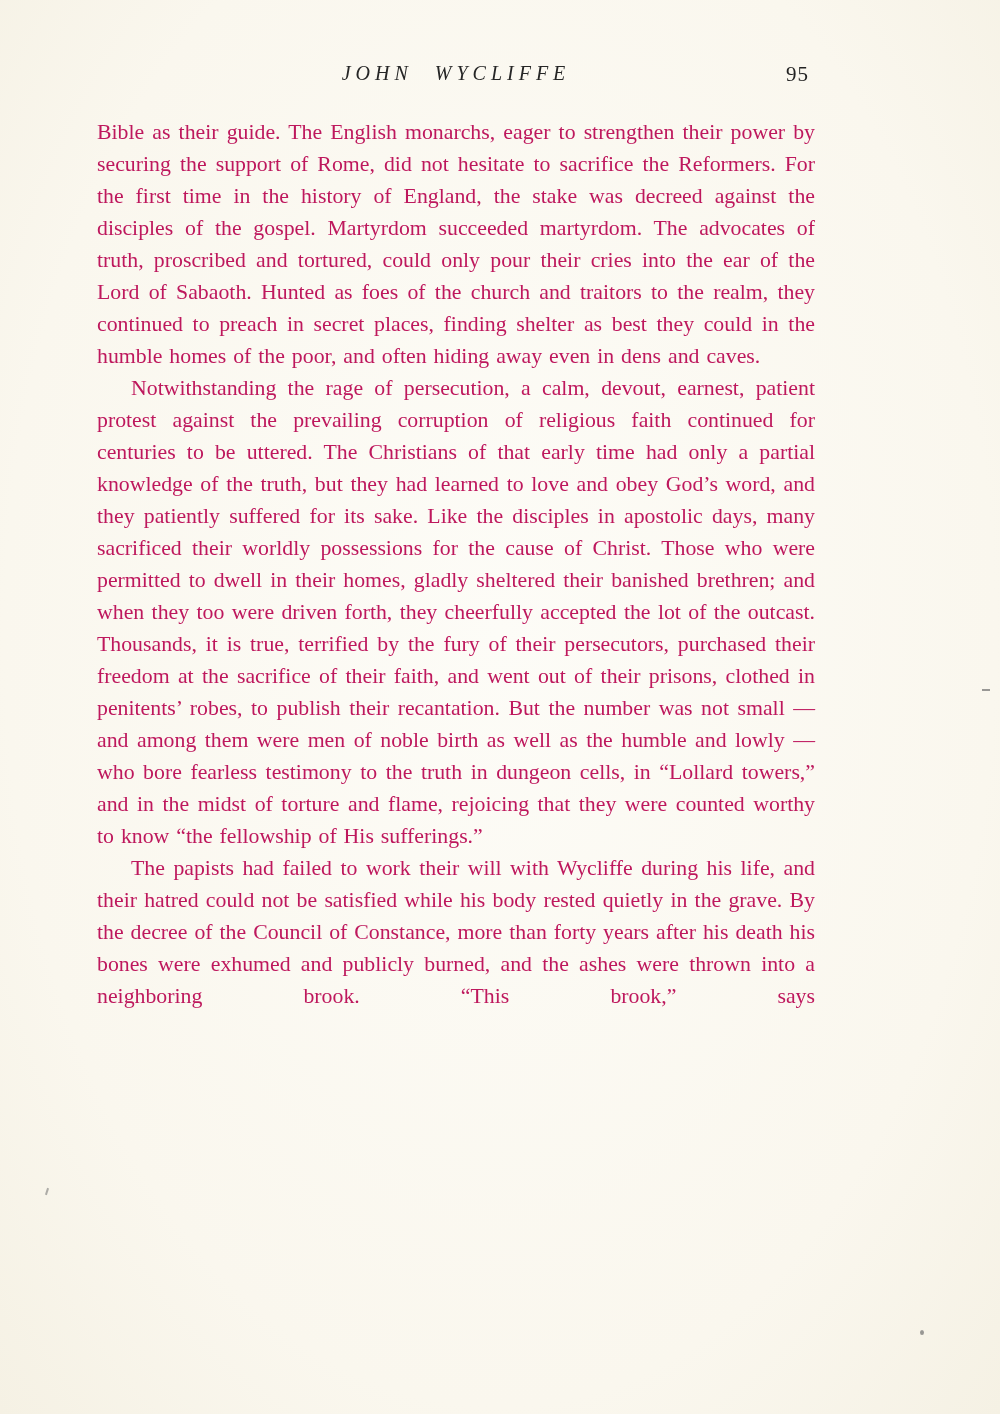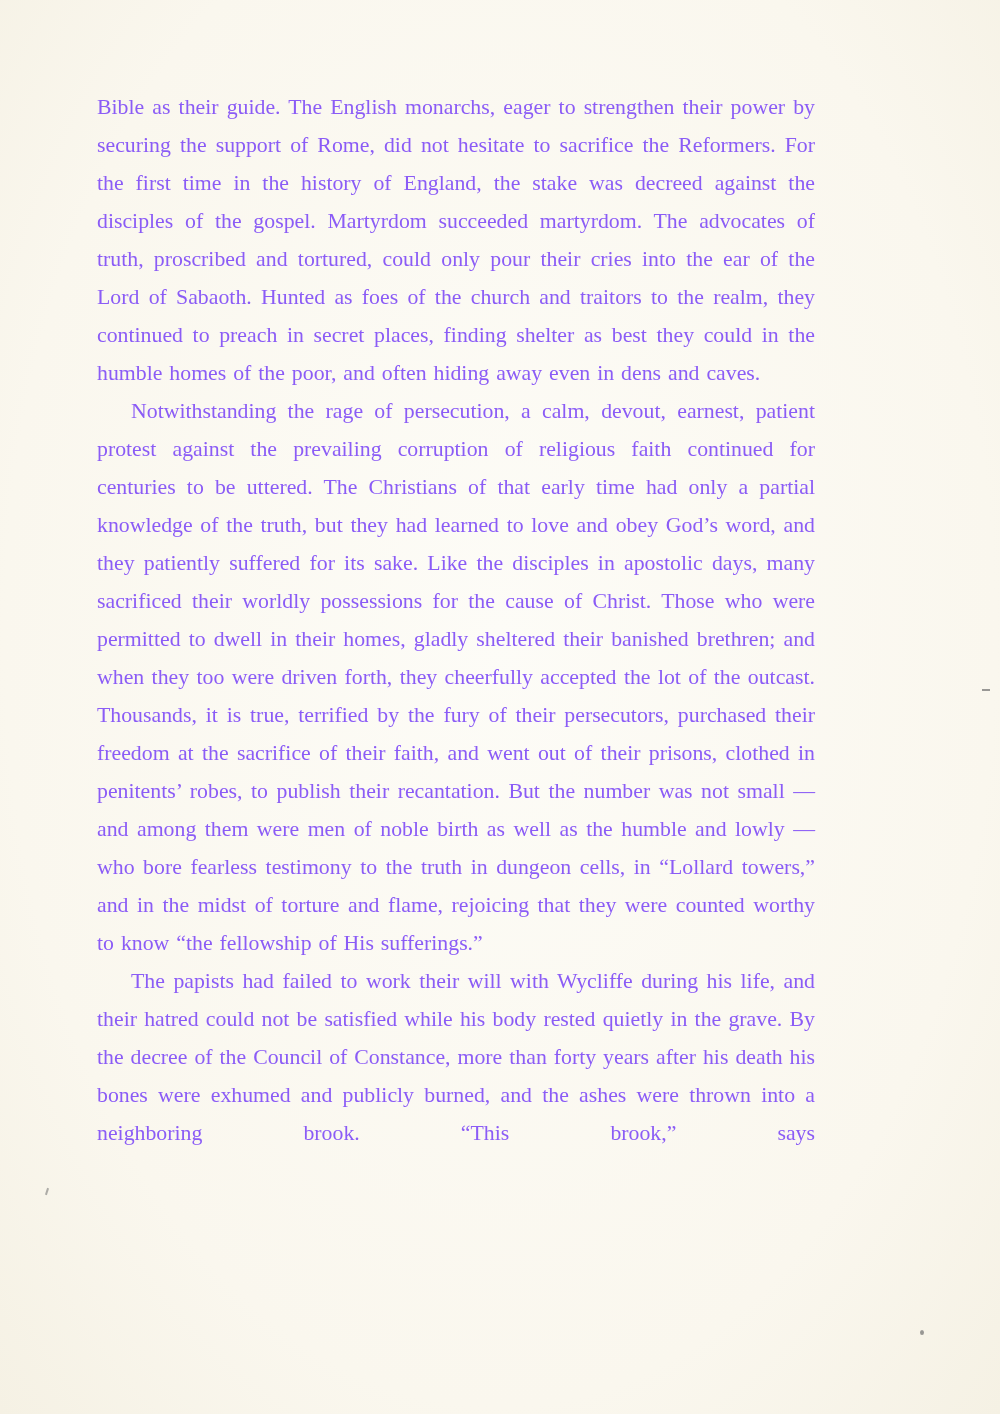--- a/index.html
+++ b/index.html
@@ -41,24 +41,24 @@
     font-size: 21px;
     letter-spacing: 1px;
     color: #222;
   }
   .body-text {
     margin-top: 26px;
   }
   p.para {
     margin: 0;
     font-size: 21.8px;
-    line-height: 38px;
+    line-height: 32px;
     text-align: justify;
     word-spacing: 1.5px;
-    color: #8b5cf6;
+    color: #be185d;
   }
   p.para.indent {
     text-indent: 34px;
   }
   p.para.justify-last {
     text-align-last: justify;
   }
   
   .artifact {
     position: absolute;
@@ -86,20 +86,24 @@
     height: 5px;
     border-radius: 50%;
     opacity: 0.7;
   }
 </style>
 </head>
 <body>
 
 <div class="page">
 
+  <header class="running-head">
+    <span class="running-title">JOHN WYCLIFFE</span>
+    <span class="page-number">95</span>
+  </header>
 
   <main class="body-text">
     <p class="para no-indent">Bible as their guide. The English monarchs, eager to strengthen their power by securing the support of Rome, did not hesitate to sacrifice the Reformers. For the first time in the history of England, the stake was decreed against the disciples of the gospel. Martyrdom succeeded martyrdom. The advocates of truth, proscribed and tortured, could only pour their cries into the ear of the Lord of Sabaoth. Hunted as foes of the church and traitors to the realm, they continued to preach in secret places, finding shelter as best they could in the humble homes of the poor, and often hiding away even in dens and caves.</p>
     <p class="para indent">Notwithstanding the rage of persecution, a calm, devout, earnest, patient protest against the prevailing corruption of religious faith continued for centuries to be uttered. The Christians of that early time had only a partial knowledge of the truth, but they had learned to love and obey God’s word, and they patiently suffered for its sake. Like the disciples in apostolic days, many sacrificed their worldly possessions for the cause of Christ. Those who were permitted to dwell in their homes, gladly sheltered their banished brethren; and when they too were driven forth, they cheerfully accepted the lot of the outcast. Thousands, it is true, terrified by the fury of their persecutors, purchased their freedom at the sacrifice of their faith, and went out of their prisons, clothed in penitents’ robes, to publish their recantation. But the number was not small — and among them were men of noble birth as well as the humble and lowly — who bore fearless testimony to the truth in dungeon cells, in “Lollard towers,” and in the midst of torture and flame, rejoicing that they were counted worthy to know “the fellowship of His sufferings.”</p>
     <p class="para indent justify-last">The papists had failed to work their will with Wycliffe during his life, and their hatred could not be satisfied while his body rested quietly in the grave. By the decree of the Council of Constance, more than forty years after his death his bones were exhumed and publicly burned, and the ashes were thrown into a neighboring brook. “This brook,” says</p>
   </main>
 
   <span class="artifact artifact-right-dash"></span>
   <span class="artifact artifact-left-speck"></span>
   <span class="artifact artifact-bottom-dot"></span>

